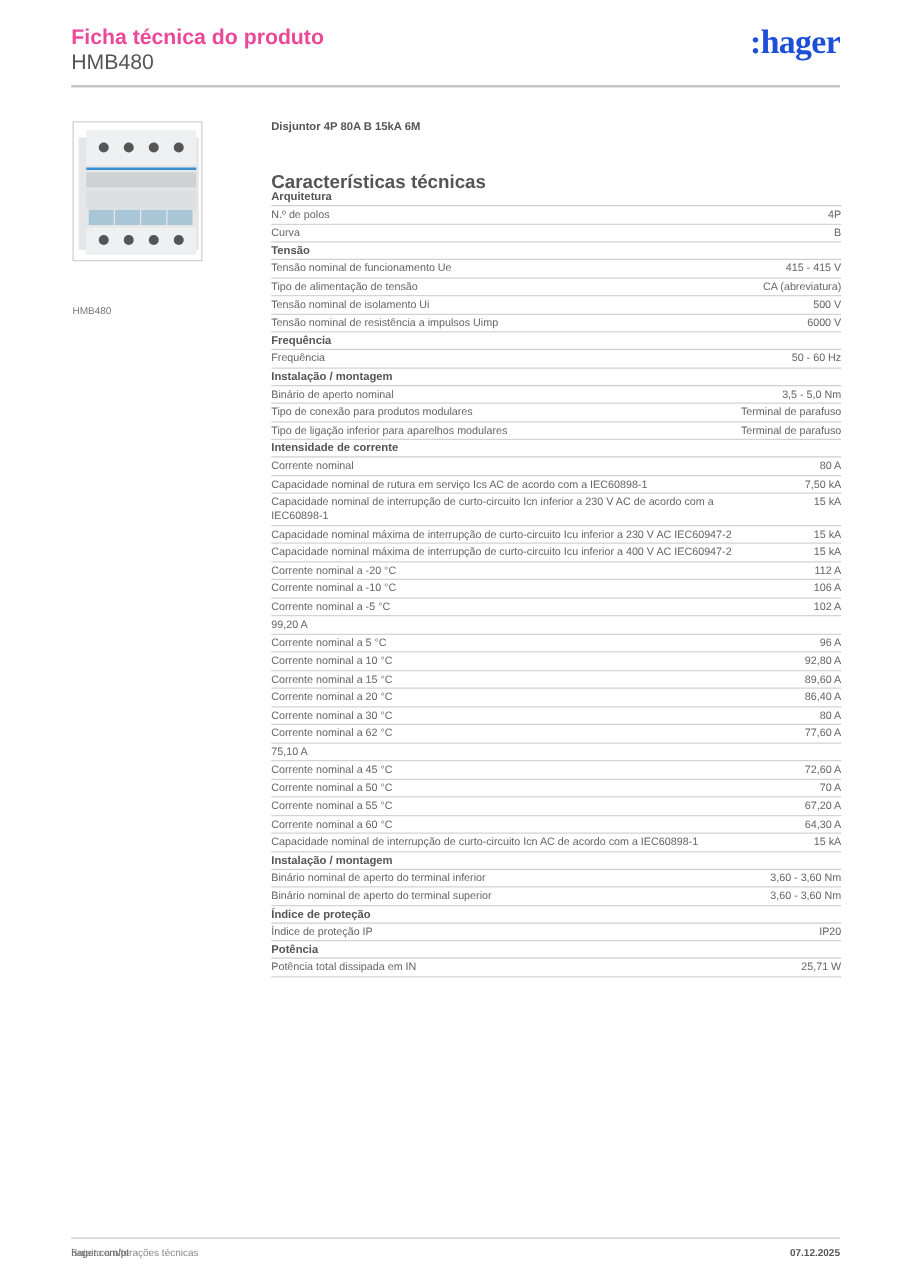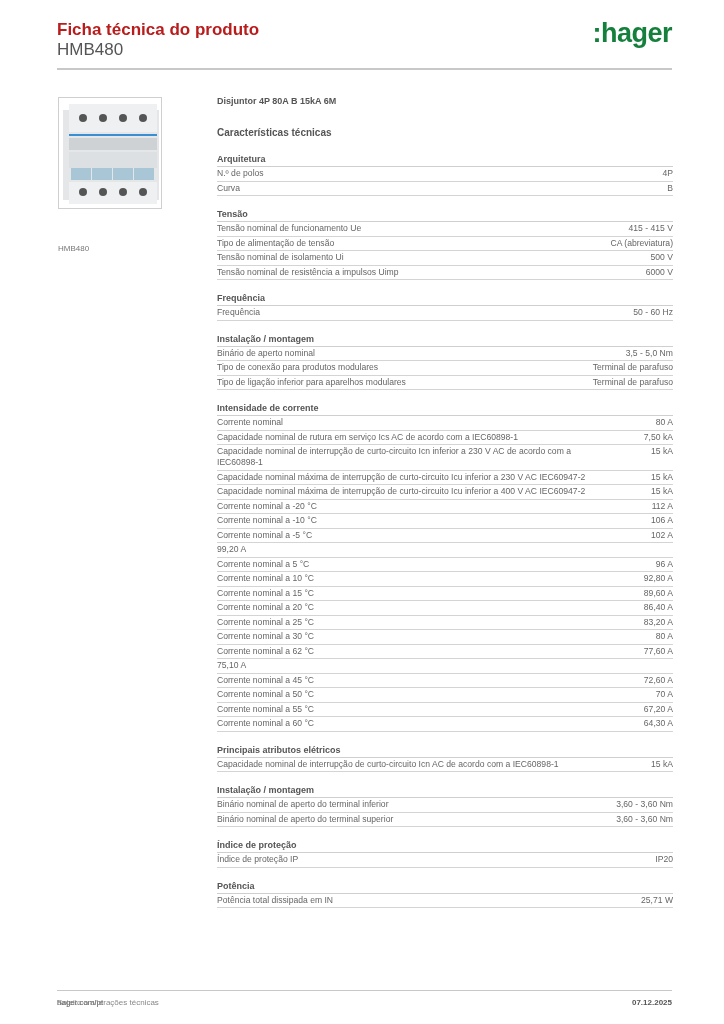--- a/index.html
+++ b/index.html
@@ -1,27 +1,27 @@
 <!DOCTYPE html>
 <html><head>
 <meta charset="utf-8">
 <style>
   html, body { margin:0; padding:0; background:#fff; }
   body { width:724px; height:1024px; position:relative; font-family:"Liberation Sans", sans-serif; color:#555; overflow:hidden; }
   .header { position:absolute; left:57px; top:20px; width:615px; }
-  .doc-title { font-size:17px; font-weight:bold; color:#b91c1c; line-height:20px; }
+  .doc-title { font-size:17px; font-weight:bold; color:#ec4899; line-height:20px; }
   .doc-sub { font-size:17px; color:#555; line-height:19px; }
-  .logo { position:absolute; right:0; top:-2px; font-size:27px; font-weight:bold; color:#15803d; letter-spacing:-0.5px; }
+  .logo { position:absolute; right:0; top:-2px; font-size:27px; font-weight:bold; color:#1d4ed8; letter-spacing:-0.5px;font-family:Liberation Serif, serif; }
   .header-rule { position:absolute; left:57px; top:68px; width:615px; height:2px; background:#c8c8c8; }
   .product-img { position:absolute; left:58px; top:97px; width:102px; height:110px; border:1px solid #cfcfcf; background:#fff; overflow:hidden; }
   .img-caption { position:absolute; left:58px; top:244px; font-size:8px; color:#777; }
   .content { position:absolute; left:217px; top:96px; width:456px; }
   .prod-name { font-size:9px; font-weight:bold; color:#555; height:14px; }
-  .char-title { font-size:10px; font-weight:bold; color:#555; margin-top:17px; height:14px; }
-  .section { margin-top:12px; }
+  .char-title { font-size:15px; font-weight:bold; color:#555; margin-top:27px; height:14px; }
+  .section { }
   .sec-title { font-size:9px; font-weight:bold; color:#555; line-height:12px; padding-bottom:1px; border-bottom:1.5px solid #cfcfcf; }
   .row { display:flex; justify-content:space-between; align-items:flex-start; font-size:8.6px; color:#666; line-height:11px; padding:1px 0 1.5px 0; border-bottom:1.5px solid #d4d4d4; }
   .row .lbl { flex:1; padding-right:40px; }
   .row .val { white-space:nowrap; text-align:right; }
   .footer-rule { position:absolute; left:57px; top:990px; width:615px; height:1px; background:#c8c8c8; }
   .footer { position:absolute; left:57px; top:998px; width:615px; font-size:8px; }
   .f-left { position:absolute; left:0; font-weight:normal; color:#555; }
   .f-center { position:absolute; left:0; right:0; color:#888; }
   .f-right { position:absolute; right:0; font-weight:bold; color:#555; }
 </style>
@@ -163,24 +163,20 @@
         </div>
         <div class="row">
           <span class="lbl">Corrente nominal a 15 °C</span>
           <span class="val">89,60 A</span>
         </div>
         <div class="row">
           <span class="lbl">Corrente nominal a 20 °C</span>
           <span class="val">86,40 A</span>
         </div>
         <div class="row">
-          <span class="lbl">Corrente nominal a 25 °C</span>
-          <span class="val">83,20 A</span>
-        </div>
-        <div class="row">
           <span class="lbl">Corrente nominal a 30 °C</span>
           <span class="val">80 A</span>
         </div>
         <div class="row">
           <span class="lbl">Corrente nominal a 62 °C</span>
           <span class="val">77,60 A</span>
         </div>
         <div class="row">
           <span class="val">75,10 A</span>
         </div>
@@ -195,21 +191,20 @@
         <div class="row">
           <span class="lbl">Corrente nominal a 55 °C</span>
           <span class="val">67,20 A</span>
         </div>
         <div class="row">
           <span class="lbl">Corrente nominal a 60 °C</span>
           <span class="val">64,30 A</span>
         </div>
       </div>
       <div class="section">
-        <div class="sec-title">Principais atributos elétricos</div>
         <div class="row">
           <span class="lbl">Capacidade nominal de interrupção de curto-circuito Icn AC de acordo com a IEC60898-1</span>
           <span class="val">15 kA</span>
         </div>
       </div>
       <div class="section">
         <div class="sec-title">Instalação / montagem</div>
         <div class="row">
           <span class="lbl">Binário nominal de aperto do terminal inferior</span>
           <span class="val">3,60 - 3,60 Nm</span>

